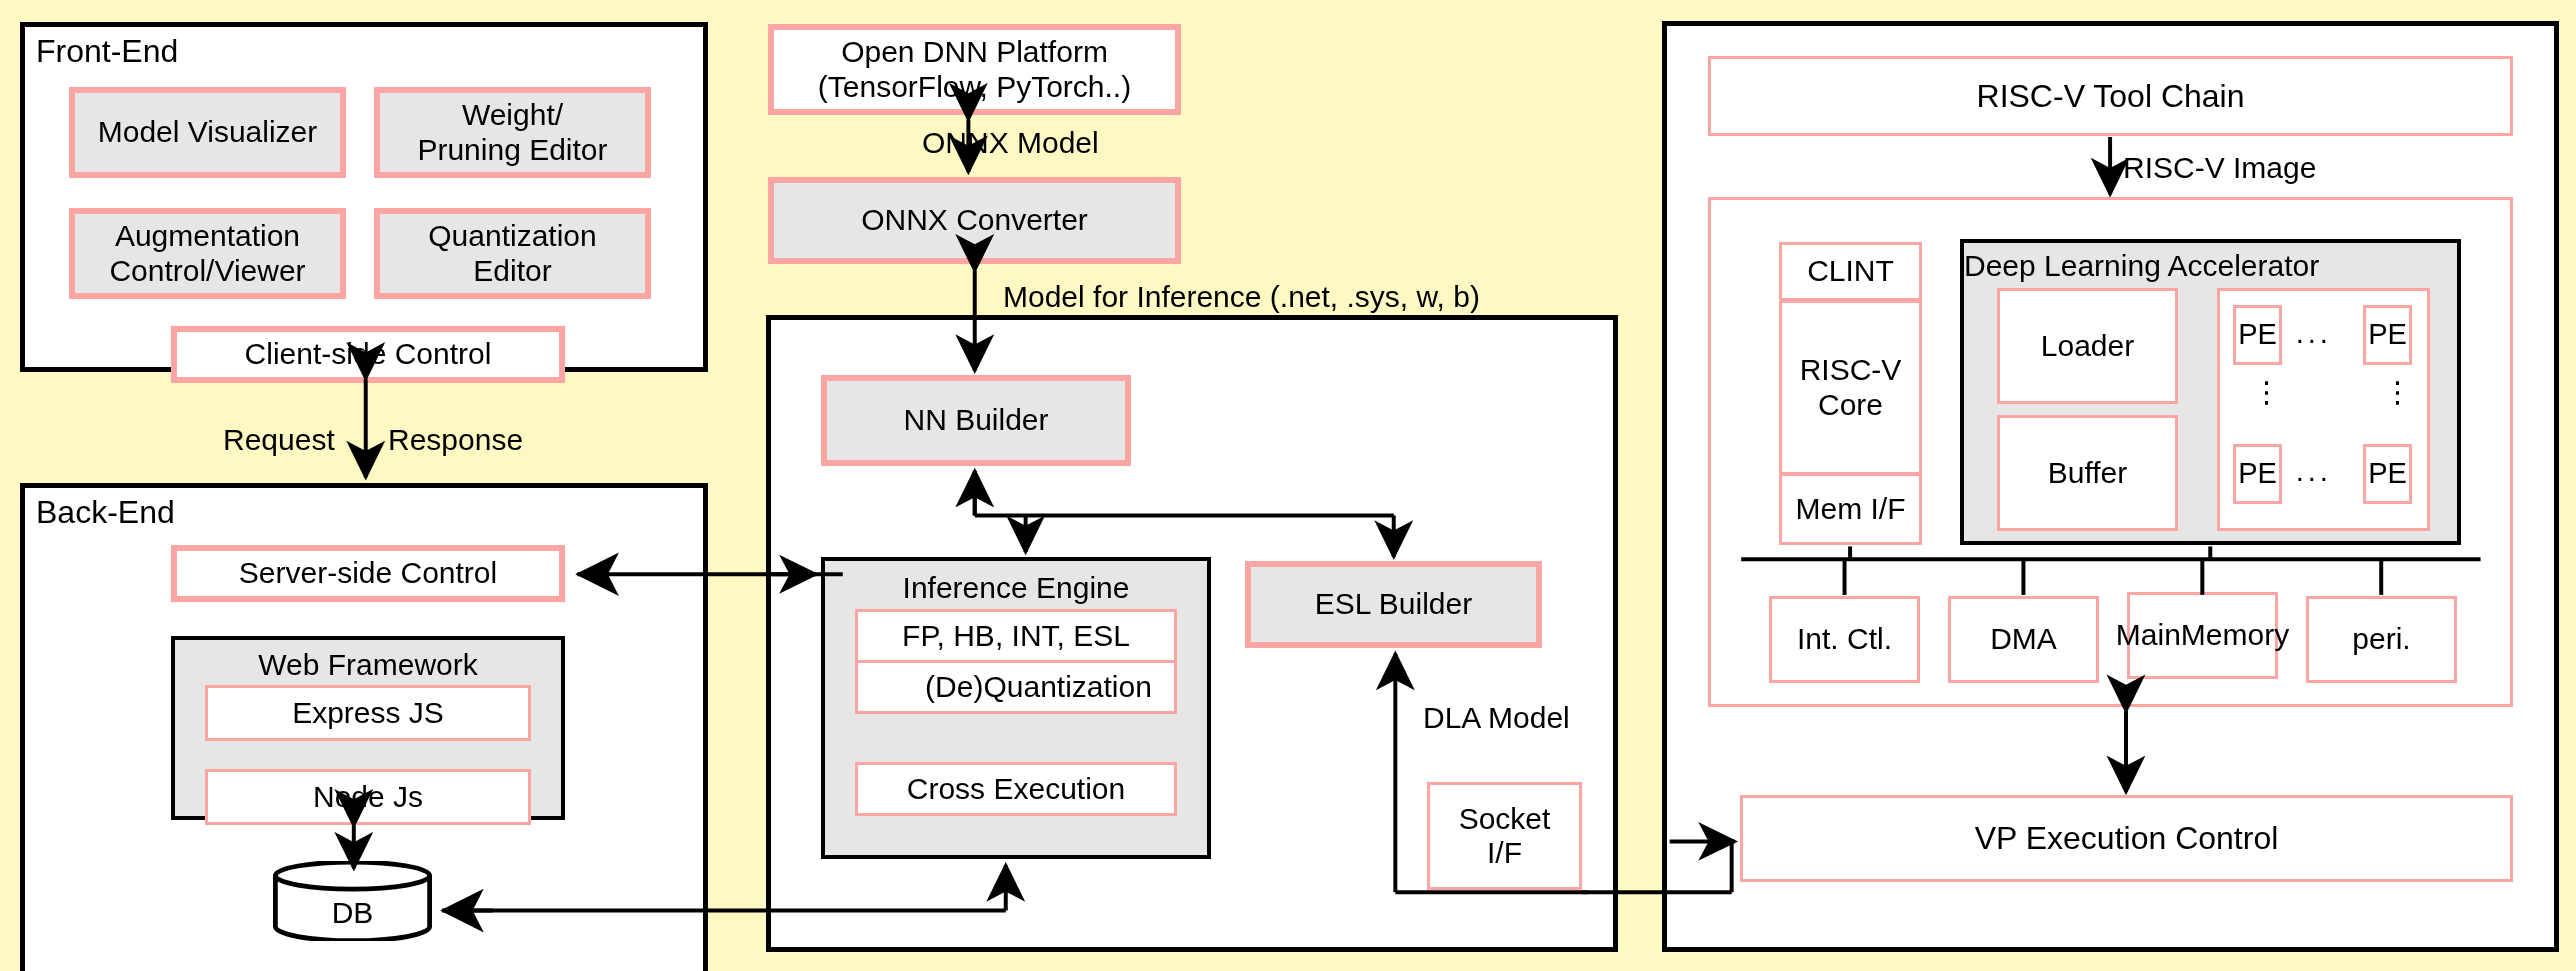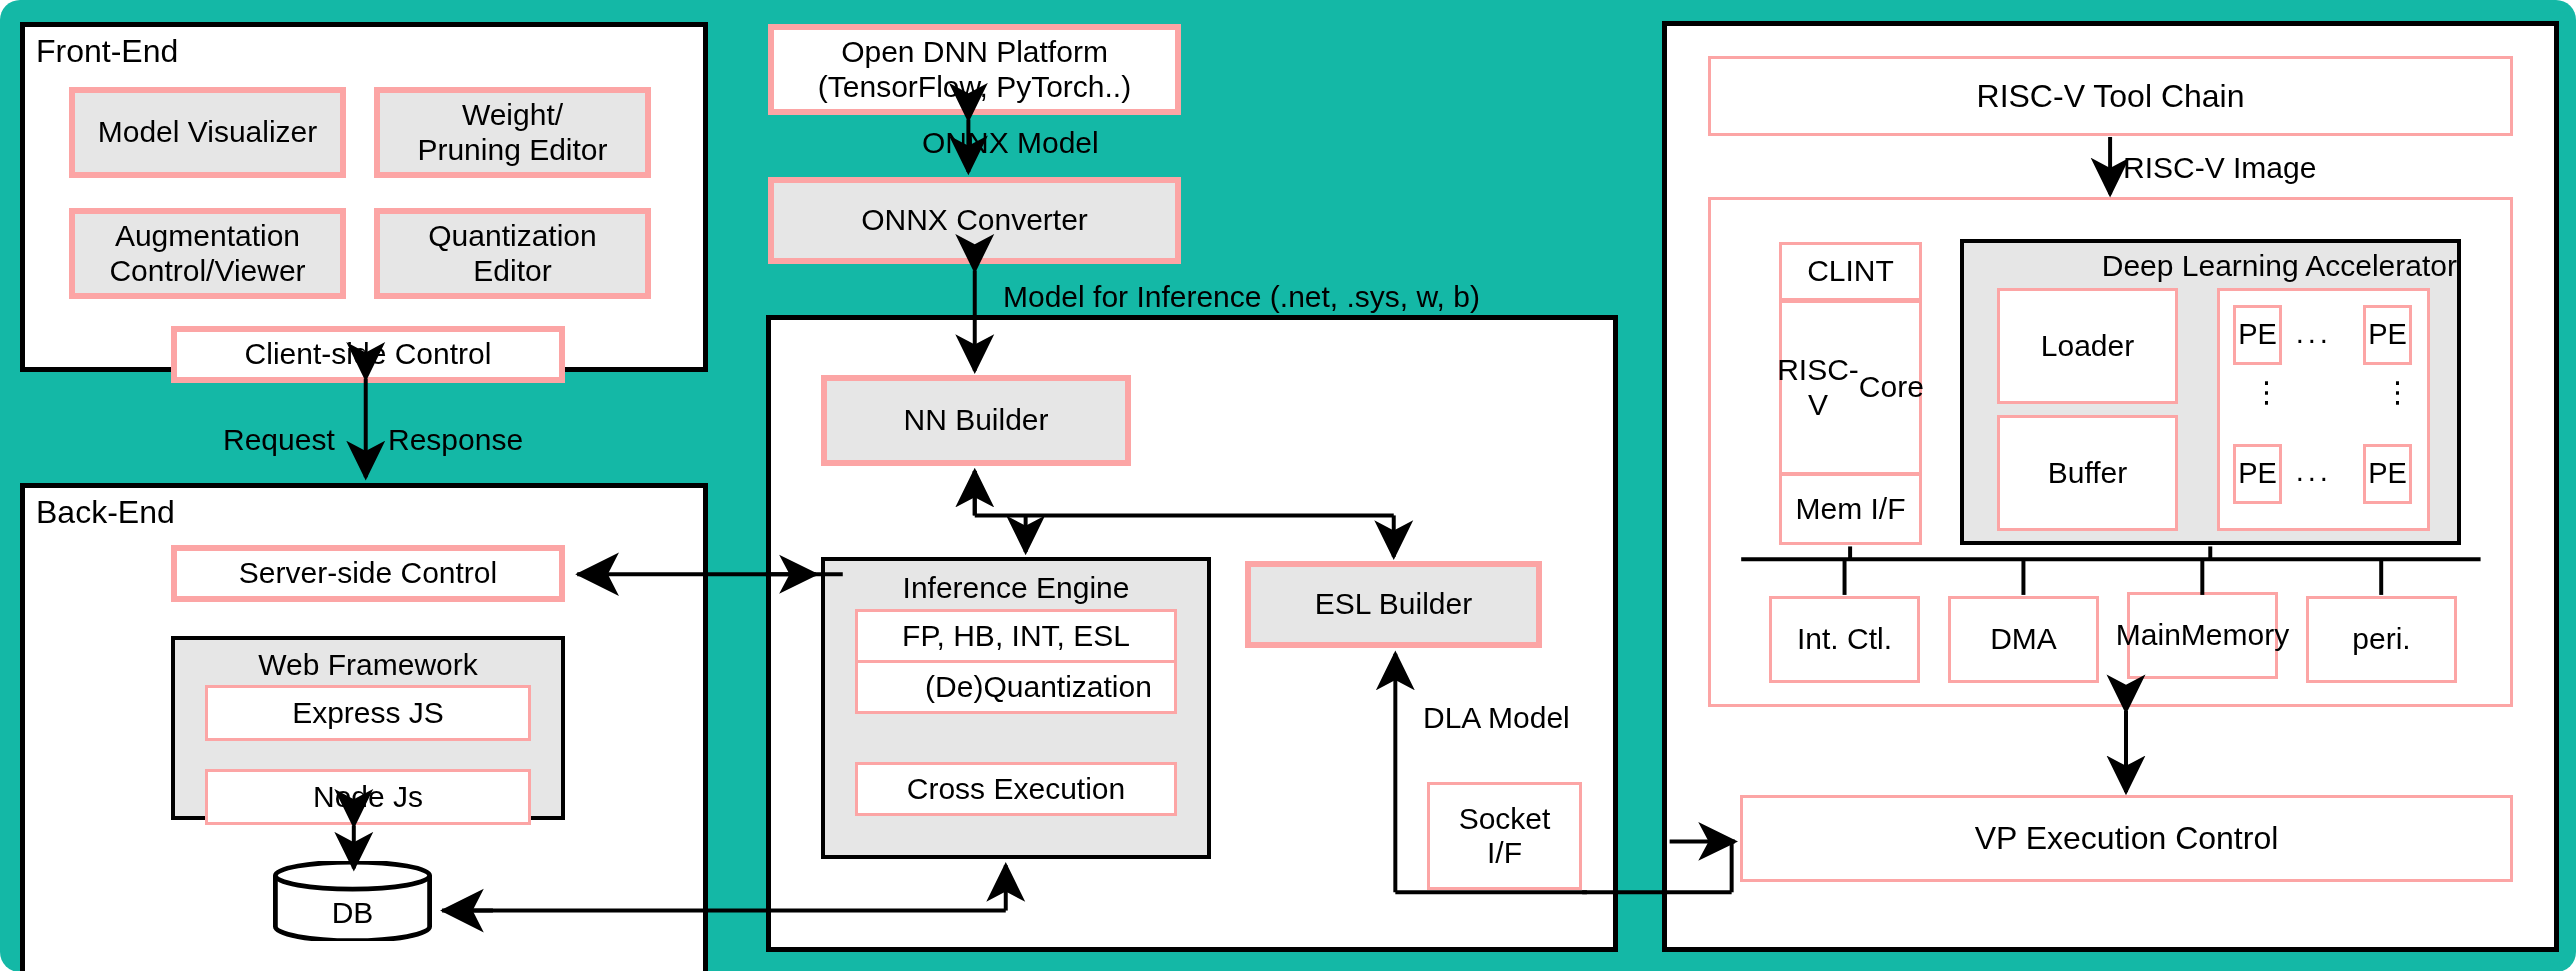--- a/index.html
+++ b/index.html
@@ -1,18 +1,18 @@
 <!DOCTYPE html>
 <html style="font-size:12.7px"><head>
 <meta charset="utf-8">
 <title>System Architecture Diagram</title>
 <style>
   html,body{margin:0;padding:0;background:#ffffff;}
   body{font-family:"Liberation Sans", sans-serif;color:#000;}
-  #stage{position:relative;width:2576px;height:972px;overflow:hidden;background:#14b8a6;border-radius:20px;}
+  #stage{position:relative;width:2576px;height:972px;overflow:hidden;background:#fef9c3;}
 
   
   .abs{position:absolute;box-sizing:border-box;}
   .panel{border:5.6px solid #000;background:#fff;}
   .box{border:6px solid #fca5a5;background:#fff;display:flex;align-items:center;justify-content:center;text-align:center;line-height:1.15;}
   .box.gray{background:#e6e6e6;}
   .box.thin{border-width:3.2px;}
   .grp{border:4px solid #000;background:#e6e6e6;}
   .lbl{position:absolute;white-space:nowrap;}
   .t36{font-size:29px;}
@@ -131,30 +131,30 @@
     <span>RISC-V Tool Chain</span>
   </div>
 
   <div class="lbl t38" style="left:2123px;top:151px;">RISC-V Image</div>
 
   <div class="abs box thin" style="left:1708px;top:197px;width:805px;height:510px;background:#fff;"></div>
 
   <div class="abs box thin t38" style="left:1779px;top:242px;width:143px;height:59px;">
     <span>CLINT</span>
   </div>
-  <div class="abs box thin t38" style="left:1779px;top:300px;width:143px;height:175px;flex-direction:row;">
+  <div class="abs box thin t38" style="left:1779px;top:300px;width:143px;height:175px;flex-direction:column;">
     <span>RISC-V</span>
     <span>Core</span>
   </div>
   <div class="abs box thin t38" style="left:1779px;top:473px;width:143px;height:72px;">
     <span>Mem I/F</span>
   </div>
 
   <div class="abs grp" style="left:1960px;top:239px;width:501px;height:306px;">
-    <div class="lbl t38" style="left:0;right:0;top:6.4px;text-align:right;">Deep Learning Accelerator</div>
+    <div class="lbl t38" style="left:0;right:0;top:6.4px;text-align:left;">Deep Learning Accelerator</div>
   </div>
   <div class="abs box thin t38" style="left:1997px;top:288px;width:181px;height:116px;">
     <span>Loader</span>
   </div>
   <div class="abs box thin t38" style="left:1997px;top:415px;width:181px;height:116px;">
     <span>Buffer</span>
   </div>
 
   <div class="abs box thin" style="left:2217px;top:288px;width:213px;height:243px;background:#fff;"></div>
 

